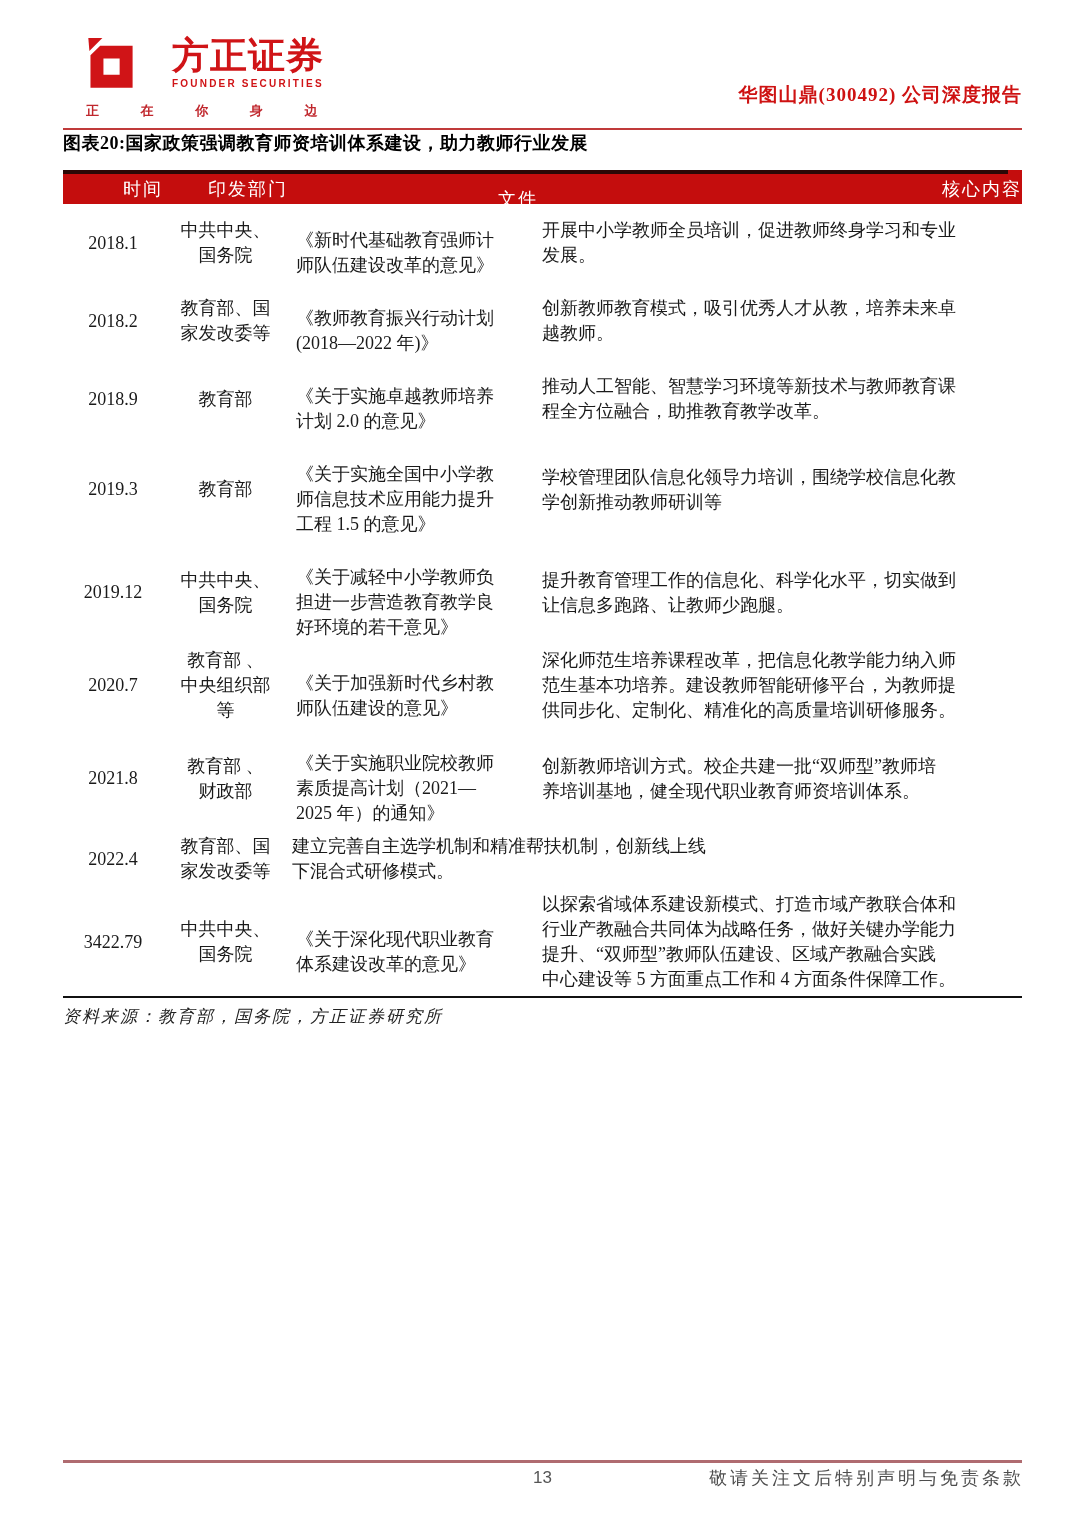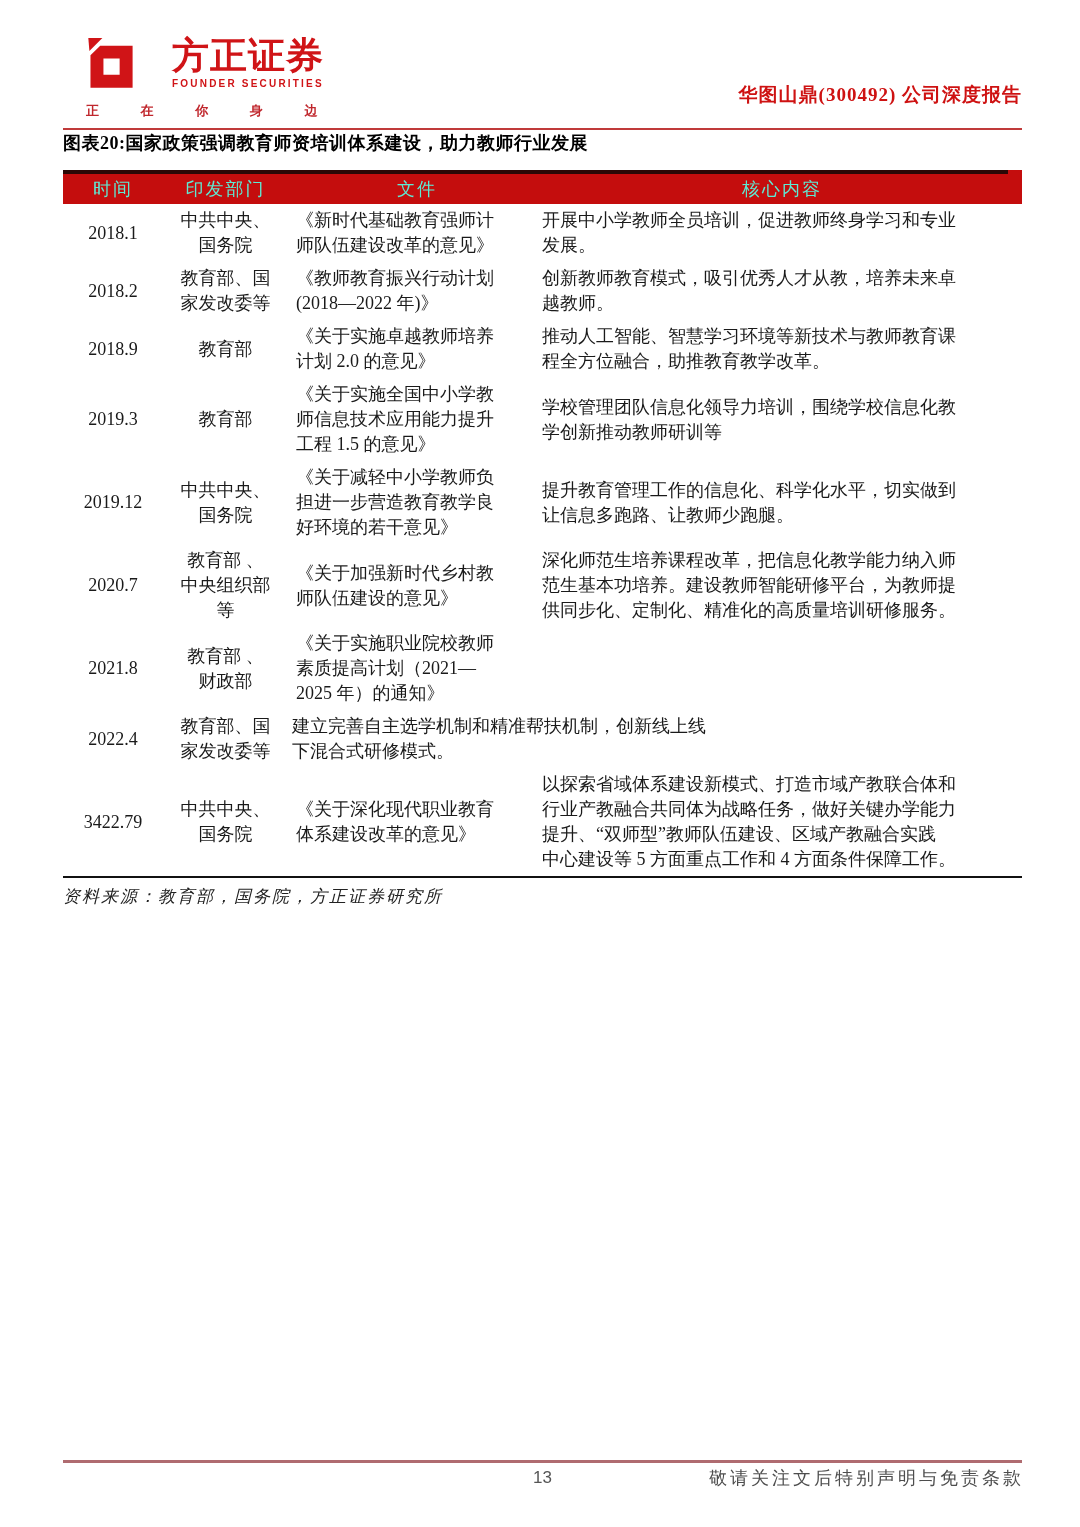--- a/index.html
+++ b/index.html
@@ -22,26 +22,26 @@
   .header-rule { position:absolute; left:63px; top:128px; width:959px; height:2px; background:#c03a3a; }
 
   
   .figure { position:absolute; left:63px; top:132px; width:959px; }
   .fig-title { font-size:18px; font-weight:bold; color:#000; line-height:22px; margin-bottom:16px;
                letter-spacing:0.5px; }
   .tbl { width:959px; border-bottom:2px solid #111; }
   .thead { position:relative; display:flex; background:#c40d0d; height:30px; padding-top:4px;
            align-items:center; }
   .thead .dark-strip { position:absolute; left:0; top:0; right:14px; height:4px; background:#2b0806; }
-  .thead .hcell { color:#5eead4; font-size:18px; text-align:center; letter-spacing:2px; }
+  .thead .hcell { color:#ffffff; font-size:18px; text-align:right; letter-spacing:2px; }
   .trow { display:flex; align-items:center; padding:4px 0; }
   .cell { font-size:18px; line-height:25px; white-space:pre-line; }
   .col-time    { width:100px; text-align:center; }
   .col-dept    { width:125px; text-align:center; }
-  .col-doc     { width:250px; text-align:left; padding-left:8px; box-sizing:border-box; }
+  .col-doc     { width:250px; text-align:left; padding-left:8px; box-sizing:border-box;margin-top:20px; }
   .col-content { width:484px; text-align:left; padding-left:4px; box-sizing:border-box; }
   .source { margin-top:7px; font-size:17px; font-style:italic; letter-spacing:2px; color:#222; }
 
   
   .footer-rule { position:absolute; left:63px; top:1460px; width:959px; height:3px; background:#af6b70; }
   .page-number { position:absolute; left:63px; top:1468px; width:959px; text-align:center;
                  font-family:"Liberation Sans", sans-serif; font-size:17px; color:#555; }
   .disclaimer  { position:absolute; right:56px; top:1466px; font-family:Liberation Mono, monospace;
                  font-size:18px; color:#4d4d4d; letter-spacing:3px; }
 </style>
@@ -133,20 +133,22 @@
 范生基本功培养。建设教师智能研修平台，为教师提
 供同步化、定制化、精准化的高质量培训研修服务。</div>
       </div>
       <div class="trow">
         <div class="cell col-time">2021.8</div>
         <div class="cell col-dept">教育部 、
 财政部</div>
         <div class="cell col-doc">《关于实施职业院校教师
 素质提高计划（2021—
 2025 年）的通知》</div>
+        <div class="cell col-content">创新教师培训方式。校企共建一批“双师型”教师培
+养培训基地，健全现代职业教育师资培训体系。</div>
       </div>
       <div class="trow">
         <div class="cell col-time">2022.4</div>
         <div class="cell col-dept">教育部、国
 家发改委等</div>
         <div class="cell col-content">建立完善自主选学机制和精准帮扶机制，创新线上线
 下混合式研修模式。</div>
       </div>
       <div class="trow">
         <div class="cell col-time">3422.79</div>

